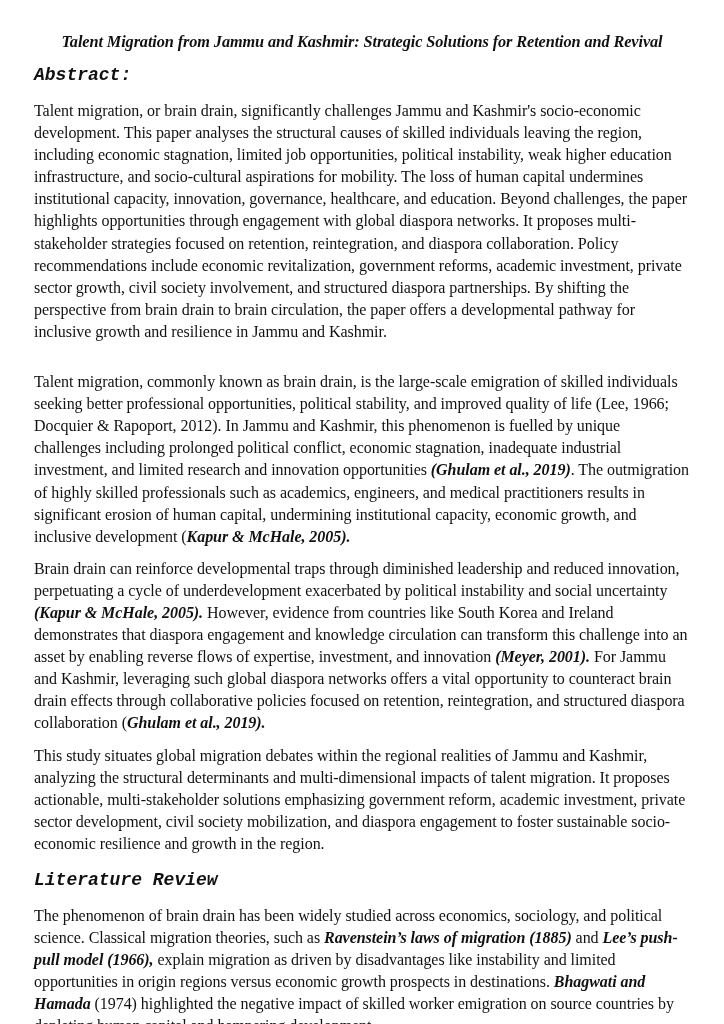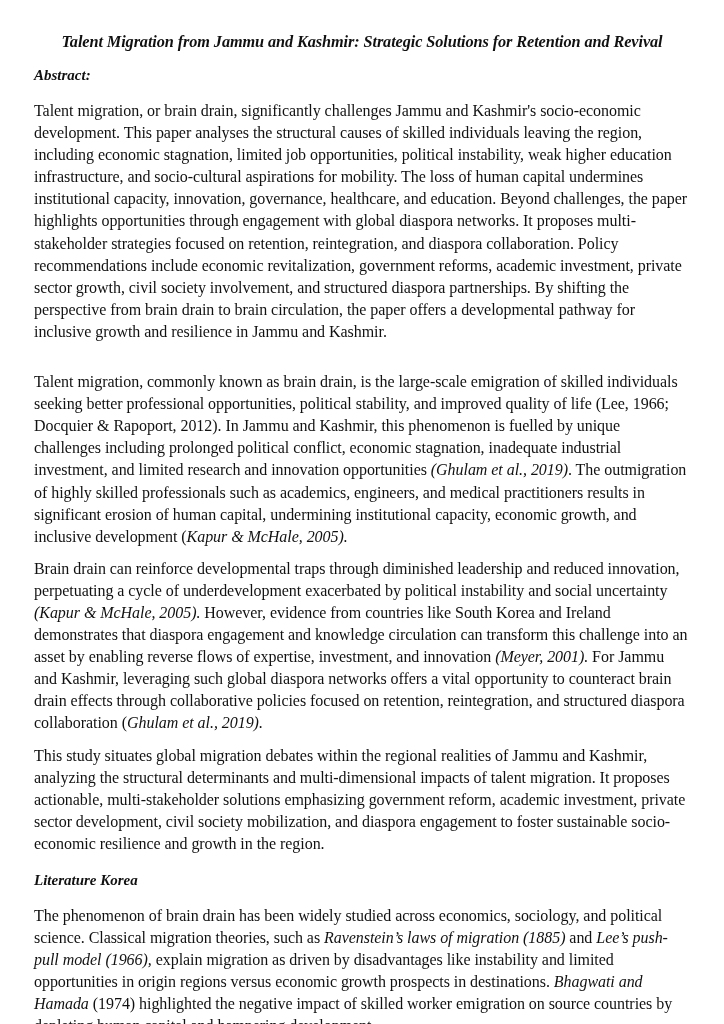--- a/index.html
+++ b/index.html
@@ -7,28 +7,28 @@
     width: 724px; height: 1024px; overflow: hidden;
     font-family: "Liberation Serif", "DejaVu Serif", serif;
     color: #111111;
   }
   .page { position: relative; width: 724px; height: 720px; box-sizing: border-box; padding: 31px 34px 0 34px; }
   .title {
     font-size: 16.3px; font-weight: bold; font-style: italic; text-align: center;
     margin: 0 0 11px 0; line-height: 22px; white-space: nowrap; letter-spacing: -0.1px;
   }
   .heading {
-    font-size: 15px; font-weight: bold; font-style: italic; margin: 0; line-height: 22px;
+    font-size: 18px; font-weight: bold; font-style: italic; margin: 0; line-height: 22px; font-family: Liberation Mono, monospace;
   }
   .para {
     font-size: 16px; line-height: 22.1px; margin: 0; letter-spacing: -0.05px;
   }
   .gap-h { height: 14px; }
   .gap-p { height: 10px; }
-  .cite { font-weight: normal; font-style: italic; }
+  .cite { font-weight: bold; font-style: italic; }
 </style>
 </head>
 <body>
 
 <div class="page">
   <h1 class="title">Talent Migration from Jammu and Kashmir: Strategic Solutions for Retention and Revival</h1>
 
   <h2 class="heading">Abstract:</h2>
   <div class="gap-h"></div>
   <p class="para">Talent migration, or brain drain, significantly challenges Jammu and Kashmir's socio-economic development. This paper analyses the structural causes of skilled individuals leaving the region, including economic stagnation, limited job opportunities, political instability, weak higher education infrastructure, and socio-cultural aspirations for mobility. The loss of human capital undermines institutional capacity, innovation, governance, healthcare, and education. Beyond challenges, the paper highlights opportunities through engagement with global diaspora networks. It proposes multi-stakeholder strategies focused on retention, reintegration, and diaspora collaboration. Policy recommendations include economic revitalization, government reforms, academic investment, private sector growth, civil society involvement, and structured diaspora partnerships. By shifting the perspective from brain drain to brain circulation, the paper offers a developmental pathway for inclusive growth and resilience in Jammu and Kashmir.</p>
@@ -38,17 +38,17 @@
 
   <p class="para"><span>Talent migration, commonly known as brain drain, is the large-scale emigration of skilled individuals seeking better professional opportunities, political stability, and improved quality of life (Lee, 1966; Docquier &amp; Rapoport, 2012). In Jammu and Kashmir, this phenomenon is fuelled by unique challenges including prolonged political conflict, economic stagnation, inadequate industrial investment, and limited research and innovation opportunities </span><span class="cite">(Ghulam et al., 2019)</span><span>. The outmigration of highly skilled professionals such as academics, engineers, and medical practitioners results in significant erosion of human capital, undermining institutional capacity, economic growth, and inclusive development (</span><span class="cite">Kapur &amp; McHale, 2005).</span></p>
   <div class="gap-p"></div>
 
   <p class="para"><span>Brain drain can reinforce developmental traps through diminished leadership and reduced innovation, perpetuating a cycle of underdevelopment exacerbated by political instability and social uncertainty </span><span class="cite">(Kapur &amp; McHale, 2005).</span><span> However, evidence from countries like South Korea and Ireland demonstrates that diaspora engagement and knowledge circulation can transform this challenge into an asset by enabling reverse flows of expertise, investment, and innovation </span><span class="cite">(Meyer, 2001).</span><span> For Jammu and Kashmir, leveraging such global diaspora networks offers a vital opportunity to counteract brain drain effects through collaborative policies focused on retention, reintegration, and structured diaspora collaboration (</span><span class="cite">Ghulam et al., 2019).</span></p>
   <div class="gap-p"></div>
 
   <p class="para">This study situates global migration debates within the regional realities of Jammu and Kashmir, analyzing the structural determinants and multi-dimensional impacts of talent migration. It proposes actionable, multi-stakeholder solutions emphasizing government reform, academic investment, private sector development, civil society mobilization, and diaspora engagement to foster sustainable socio-economic resilience and growth in the region.</p>
 
   <div class="gap-h"></div>
-  <h2 class="heading">Literature Korea</h2>
+  <h2 class="heading">Literature Review</h2>
   <div class="gap-h"></div>
 
   <p class="para"><span>The phenomenon of brain drain has been widely studied across economics, sociology, and political science. Classical migration theories, such as </span><span class="cite">Ravenstein’s laws of migration (1885)</span><span> and </span><span class="cite">Lee’s push-pull model (1966),</span><span> explain migration as driven by disadvantages like instability and limited opportunities in origin regions versus economic growth prospects in destinations. </span><span class="cite">Bhagwati and Hamada</span><span> (1974) highlighted the negative impact of skilled worker emigration on source countries by depleting human capital and hampering development.</span></p>
 </div>
 
 </body></html>

